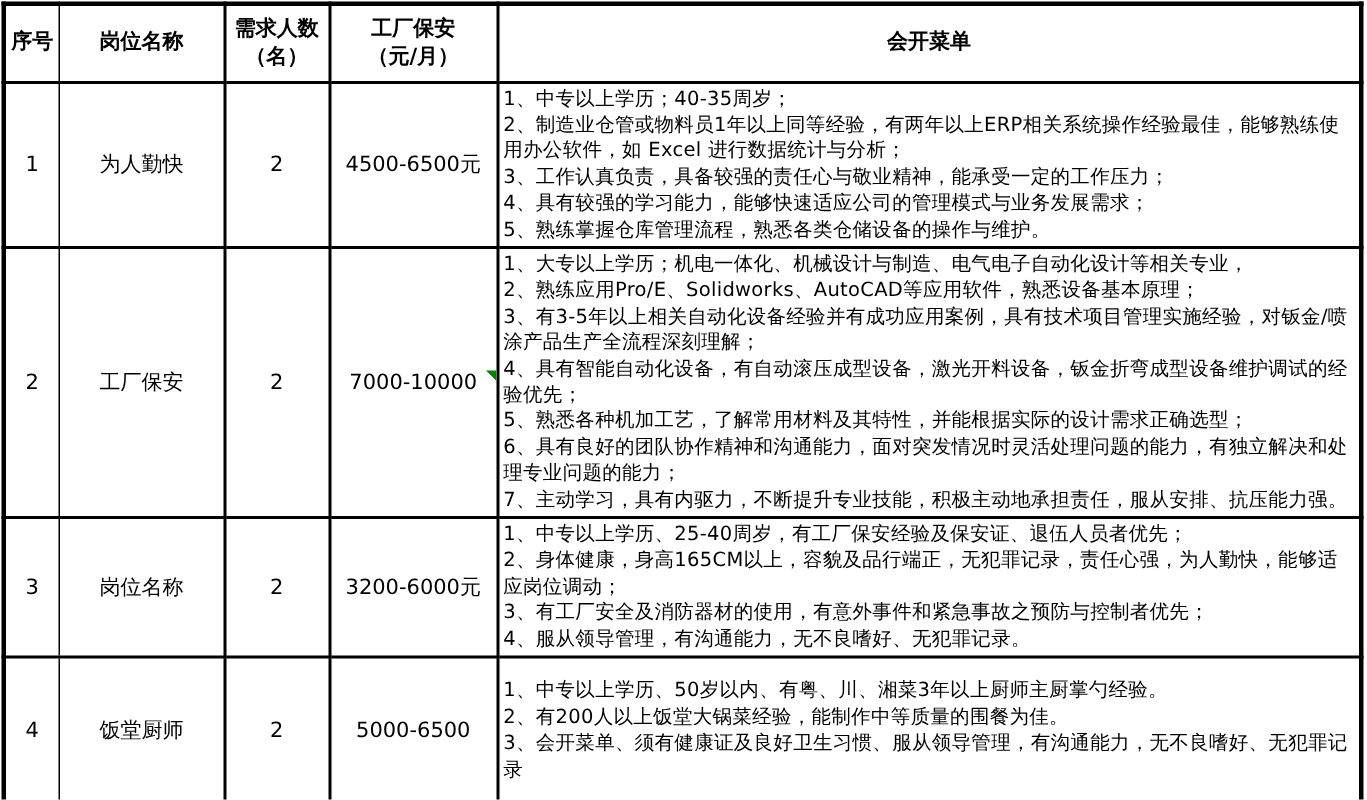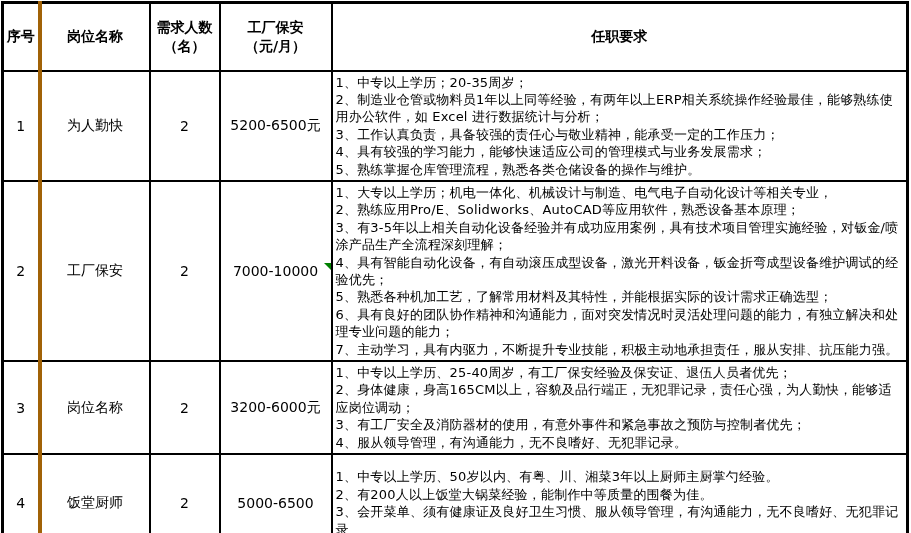--- a/index.html
+++ b/index.html
@@ -24,21 +24,21 @@
     border: 3px solid #000000;
   }
   th, td {
     border: 2px solid #000000;
     padding: 0;
     overflow: hidden;
     box-sizing: border-box;
   }
   
   td.c-no, th.c-no { border-right: 1px solid #000; }
-  td.c-pos, th.c-pos { border-left: 4px solid #a16207; }
+  td.c-pos, th.c-pos { border-left: 1px solid #a16207; }
 
   th {
     font-size: 14px;
     font-weight: bold;
     text-align: center;
     vertical-align: middle;
     white-space: pre-line;
     line-height: 19px;
   }
   td {
@@ -49,21 +49,21 @@
     text-align: center;
     font-size: 14px;
   }
   td.req {
     text-align: left;
     white-space: pre-line;
     line-height: 17.4px;
     padding: 2px 3px 2px 3px;
     letter-spacing: 0.2px;
   }
-  tr.r-header { height: 68px; }
+  tr.r-header { height: 52px; }
   tr.r0 { height: 108px; }
   tr.r1 { height: 180px; }
   tr.r2 { height: 92px; }
   tr.r3 { height: 99px; }
 
   .salary-wrap {
     position: relative;
     width: 100%;
     height: 100%;
     display: flex;
@@ -93,29 +93,29 @@
       <col>
     </colgroup>
     <tbody>
         <tr class="r-header">
       <th class="c-no">序号</th>
       <th class="c-pos">岗位名称</th>
       <th>需求人数
 （名）</th>
       <th>工厂保安
 （元/月）</th>
-      <th>任职要求</th>
+      <th>会开菜单</th>
     </tr>
 
     <tr class="r0">
       <td class="center c-no">1</td>
       <td class="center c-pos">为人勤快</td>
       <td class="center">2</td>
-      <td class="center">5200-6500元</td>
-      <td class="req">1、中专以上学历；20-35周岁；
+      <td class="center">4500-6500元</td>
+      <td class="req">1、中专以上学历；40-35周岁；
 2、制造业仓管或物料员1年以上同等经验，有两年以上ERP相关系统操作经验最佳，能够熟练使用办公软件，如 Excel 进行数据统计与分析；
 3、工作认真负责，具备较强的责任心与敬业精神，能承受一定的工作压力；
 4、具有较强的学习能力，能够快速适应公司的管理模式与业务发展需求；
 5、熟练掌握仓库管理流程，熟悉各类仓储设备的操作与维护。</td>
     </tr>
 
     <tr class="r1">
       <td class="center c-no">2</td>
       <td class="center c-pos">工厂保安</td>
       <td class="center">2</td>

